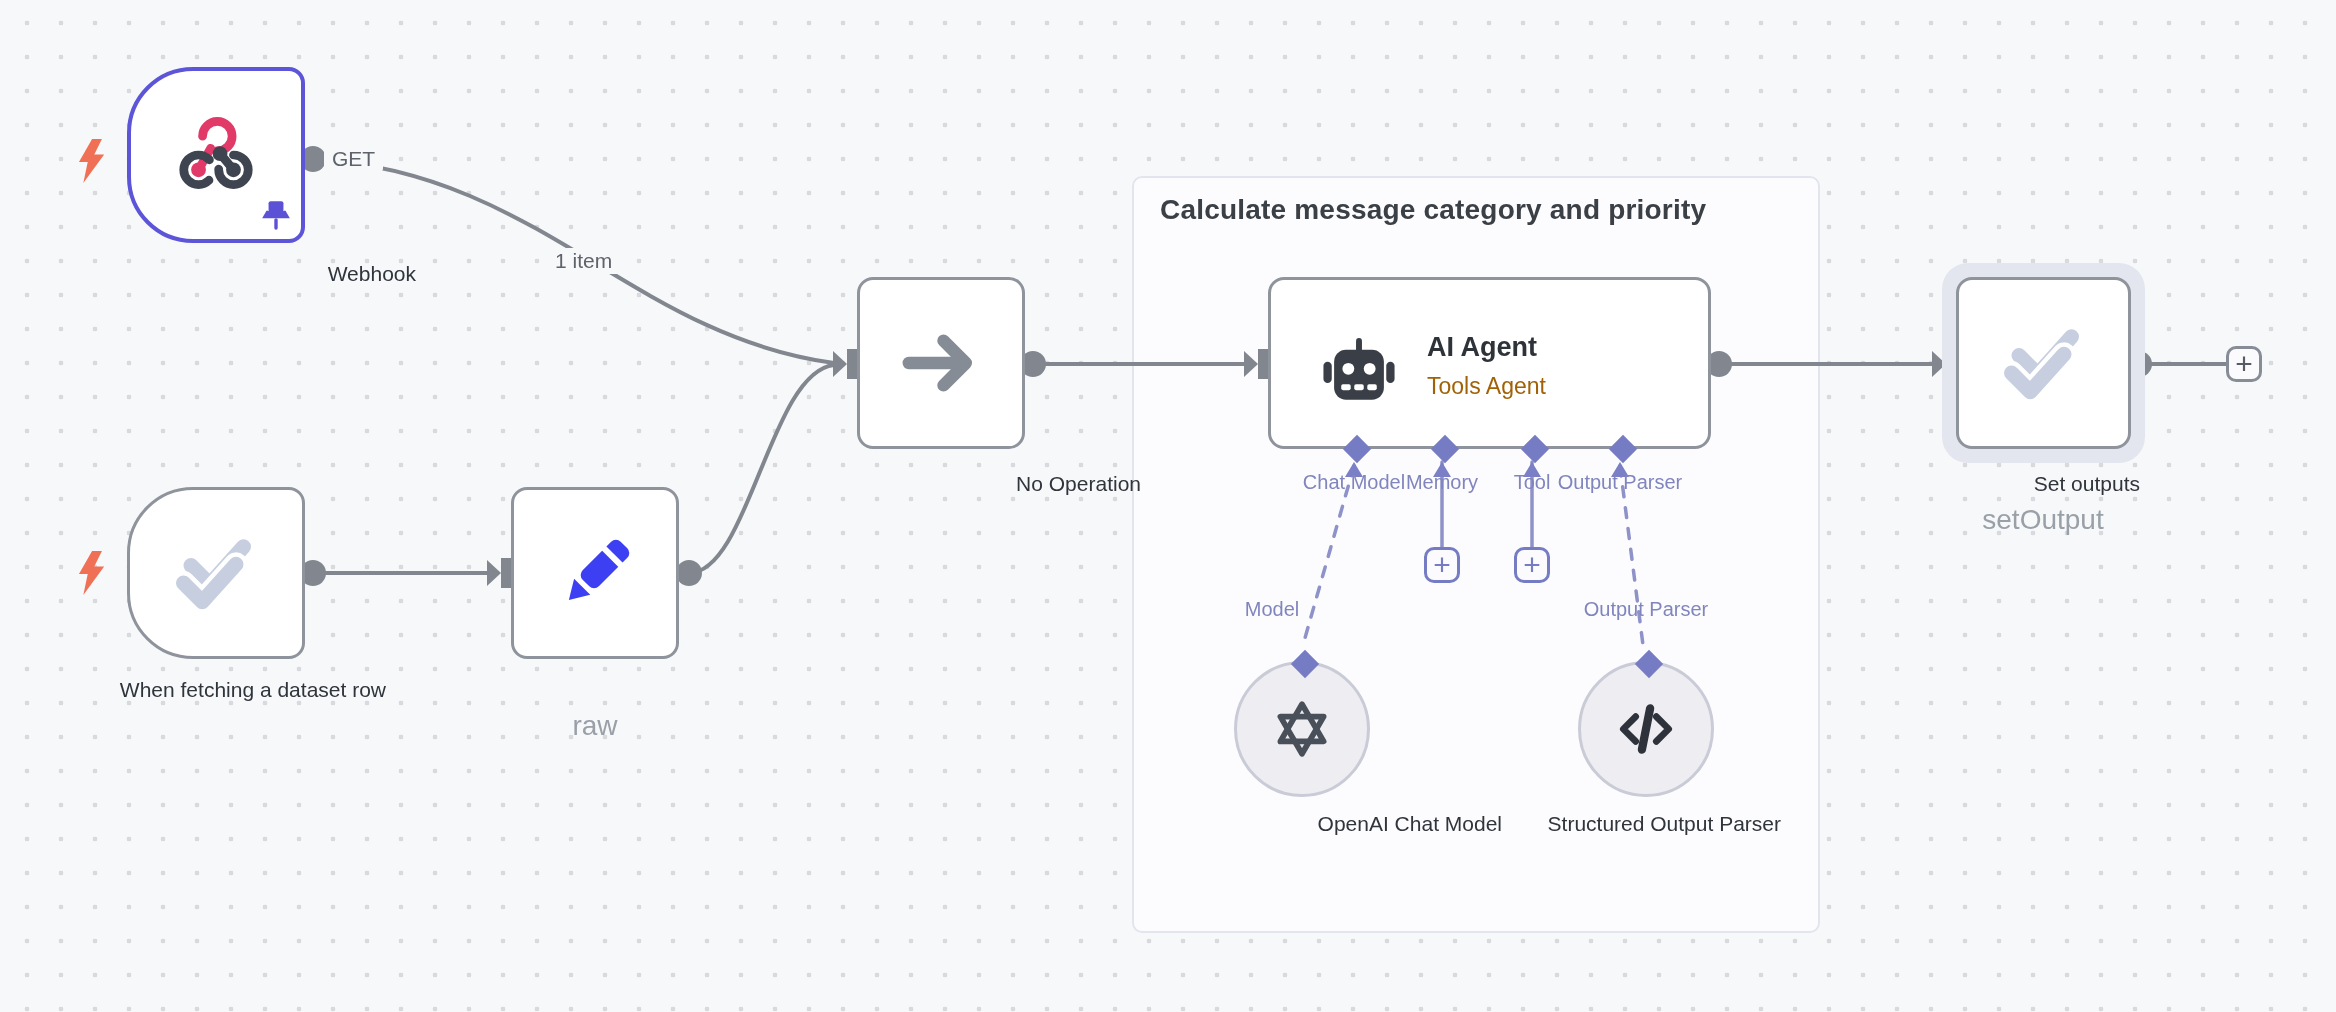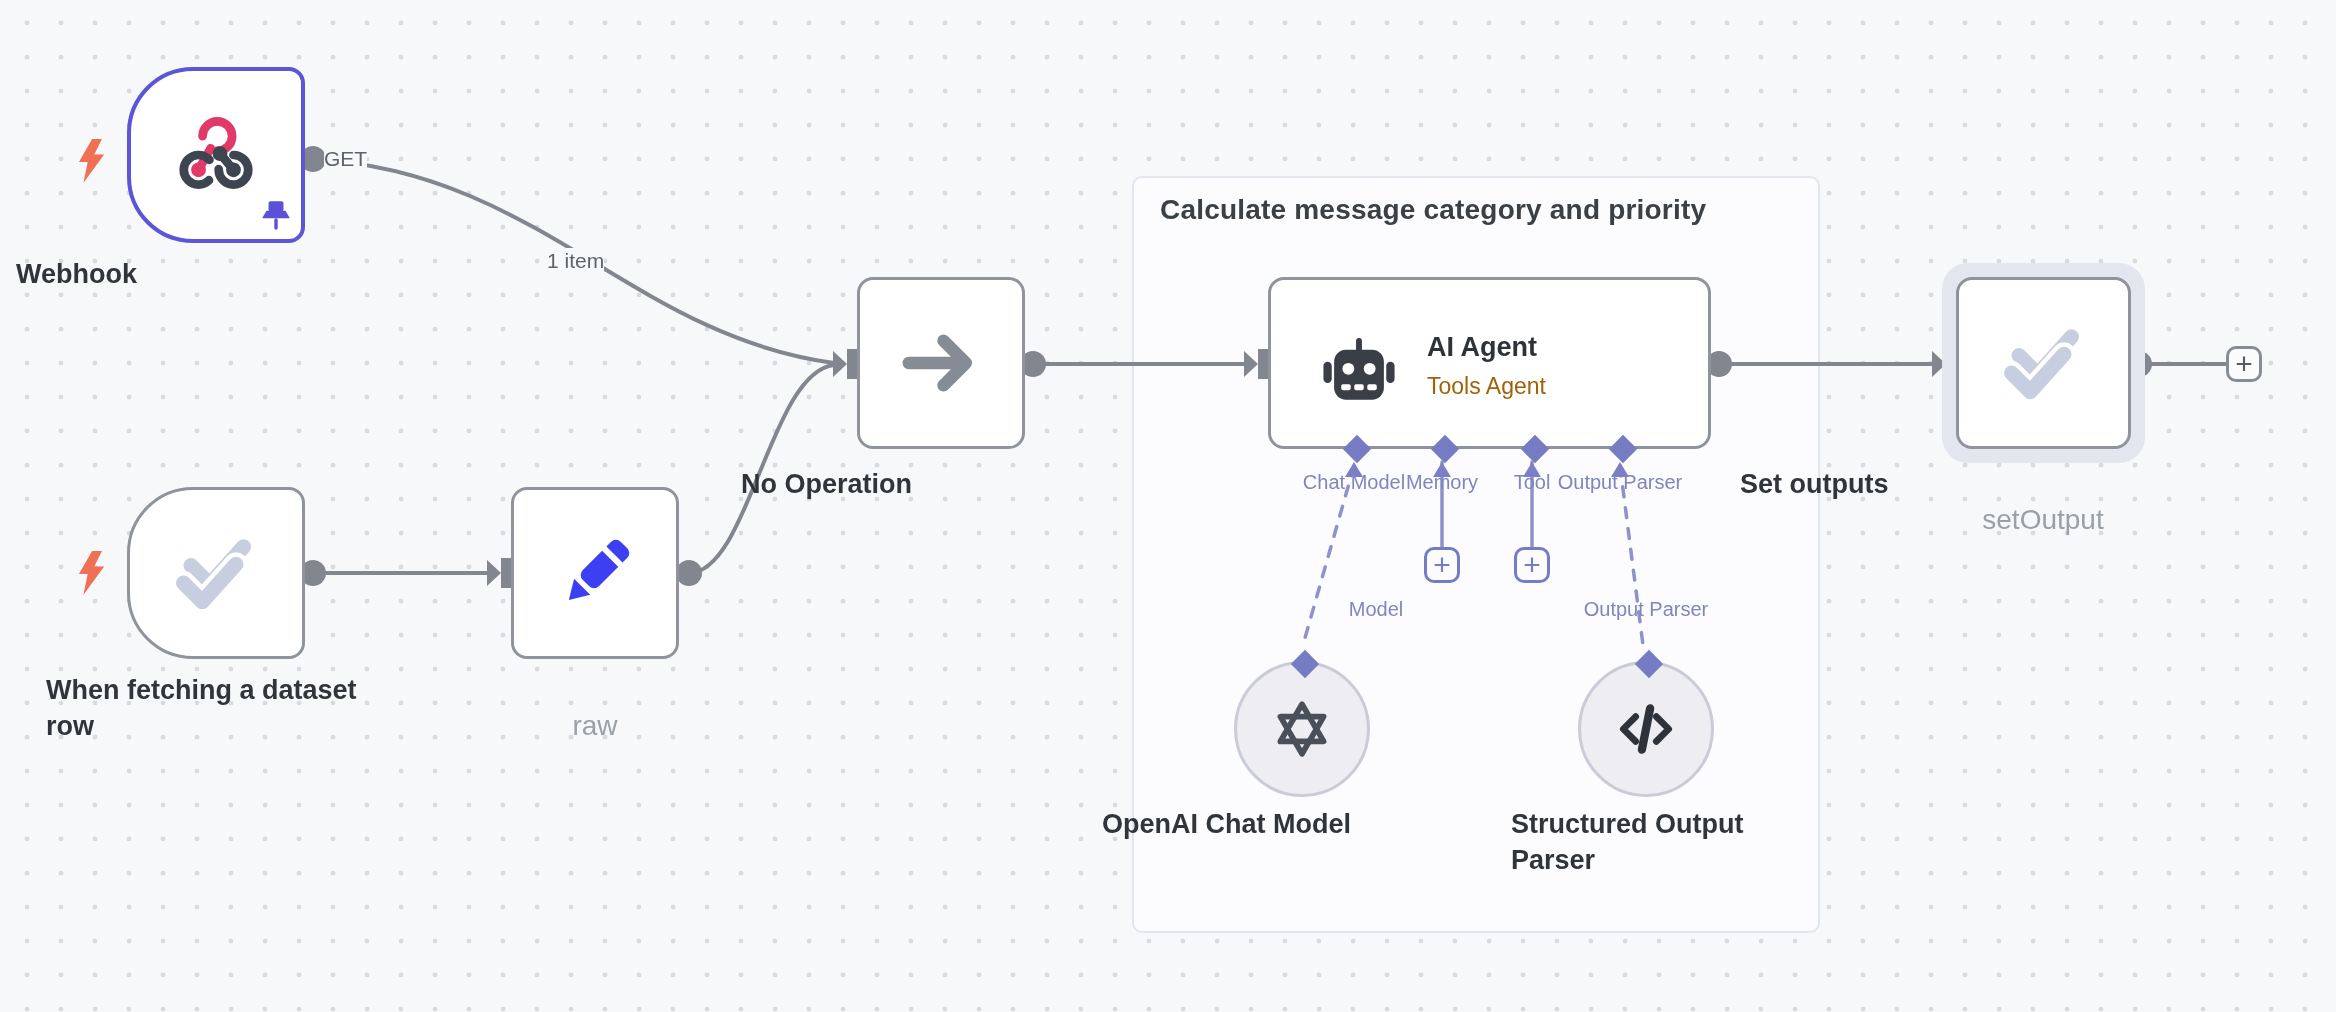--- a/index.html
+++ b/index.html
@@ -30,39 +30,39 @@
     border:3.5px solid #8e939c;border-radius:16px;
     display:flex;align-items:center;justify-content:center;z-index:3;
   }
   .node.trigger{border-radius:66px 16px 16px 66px;}
   .node.selected{border-color:#5c55d8;border-width:4px;}
   .halo{
     position:absolute;left:1942px;top:263px;width:203px;height:200px;
     background:#e4e6ef;border-radius:26px;z-index:2;
   }
   .node-label{
-    position:absolute;z-index:4;text-align:left;
-    font-size:27px;font-weight:700;color:#30343b;line-height:36px;
+    position:absolute;z-index:4;text-align:right;
+    font-size:21px;font-weight:400;color:#30343b;line-height:36px;
     transform:translateX(-50%);
   }
   .node-sublabel{
     position:absolute;z-index:4;text-align:center;
     font-size:28px;font-weight:400;color:#9aa0a8;
     transform:translateX(-50%);
   }
   .agent-text{position:absolute;left:156px;top:52px;}
   .agent-title{font-size:27px;font-weight:700;color:#2e3239;}
   .agent-subtitle{font-size:23px;color:#a16207;margin-top:10px;}
   .port-label{
     position:absolute;z-index:4;transform:translateX(-50%);
     font-size:20px;color:#8185be;white-space:nowrap;
   }
   .wire-label{
     position:absolute;z-index:4;font-size:21px;color:#5e636b;
-    background:#f7f8fa;padding:1px 0;border-radius:4px;
+    background:#f7f8fa;padding:1px 8px;border-radius:4px;
   }
   .diamond{
     position:absolute;width:20px;height:20px;background:#767cc4;
     transform:rotate(45deg);z-index:5;
   }
   .circle-node{
     position:absolute;width:136px;height:136px;border-radius:50%;
     background:#ededf2;border:3px solid #c9cbd6;box-sizing:border-box;
     display:flex;align-items:center;justify-content:center;z-index:3;
   }
@@ -219,21 +219,21 @@
     <div class="diamond" style="left:342px;bottom:-13px;"></div>
   </div>
   <div class="port-label" style="left:1354px;top:471px;">Chat Model</div>
   <div class="port-label" style="left:1442px;top:471px;">Memory</div>
   <div class="port-label" style="left:1532px;top:471px;">Tool</div>
   <div class="port-label" style="left:1620px;top:471px;">Output Parser</div>
 
   <button class="plus-btn" style="left:1424px;top:547px;">+</button>
   <button class="plus-btn" style="left:1514px;top:547px;">+</button>
 
-  <div class="port-label" style="left:1376px;top:598px;">Model</div>
+  <div class="port-label" style="left:1272px;top:598px;">Model</div>
   <div class="circle-node" style="left:1234px;top:661px;">
     <div class="diamond" style="left:58px;top:-10px;"></div>
     <svg width="66" height="66" viewBox="0 0 64 64">
       <g fill="none" stroke="#4a505a" stroke-width="5.5" stroke-linejoin="round">
         <path d="M32 8 L53 44 L11 44 Z"></path>
         <path d="M32 56 L11 20 L53 20 Z"></path>
       </g>
     </svg>
   </div>
   <div class="node-label" style="left:1302px;top:806px;width:400px;">OpenAI Chat Model</div>

